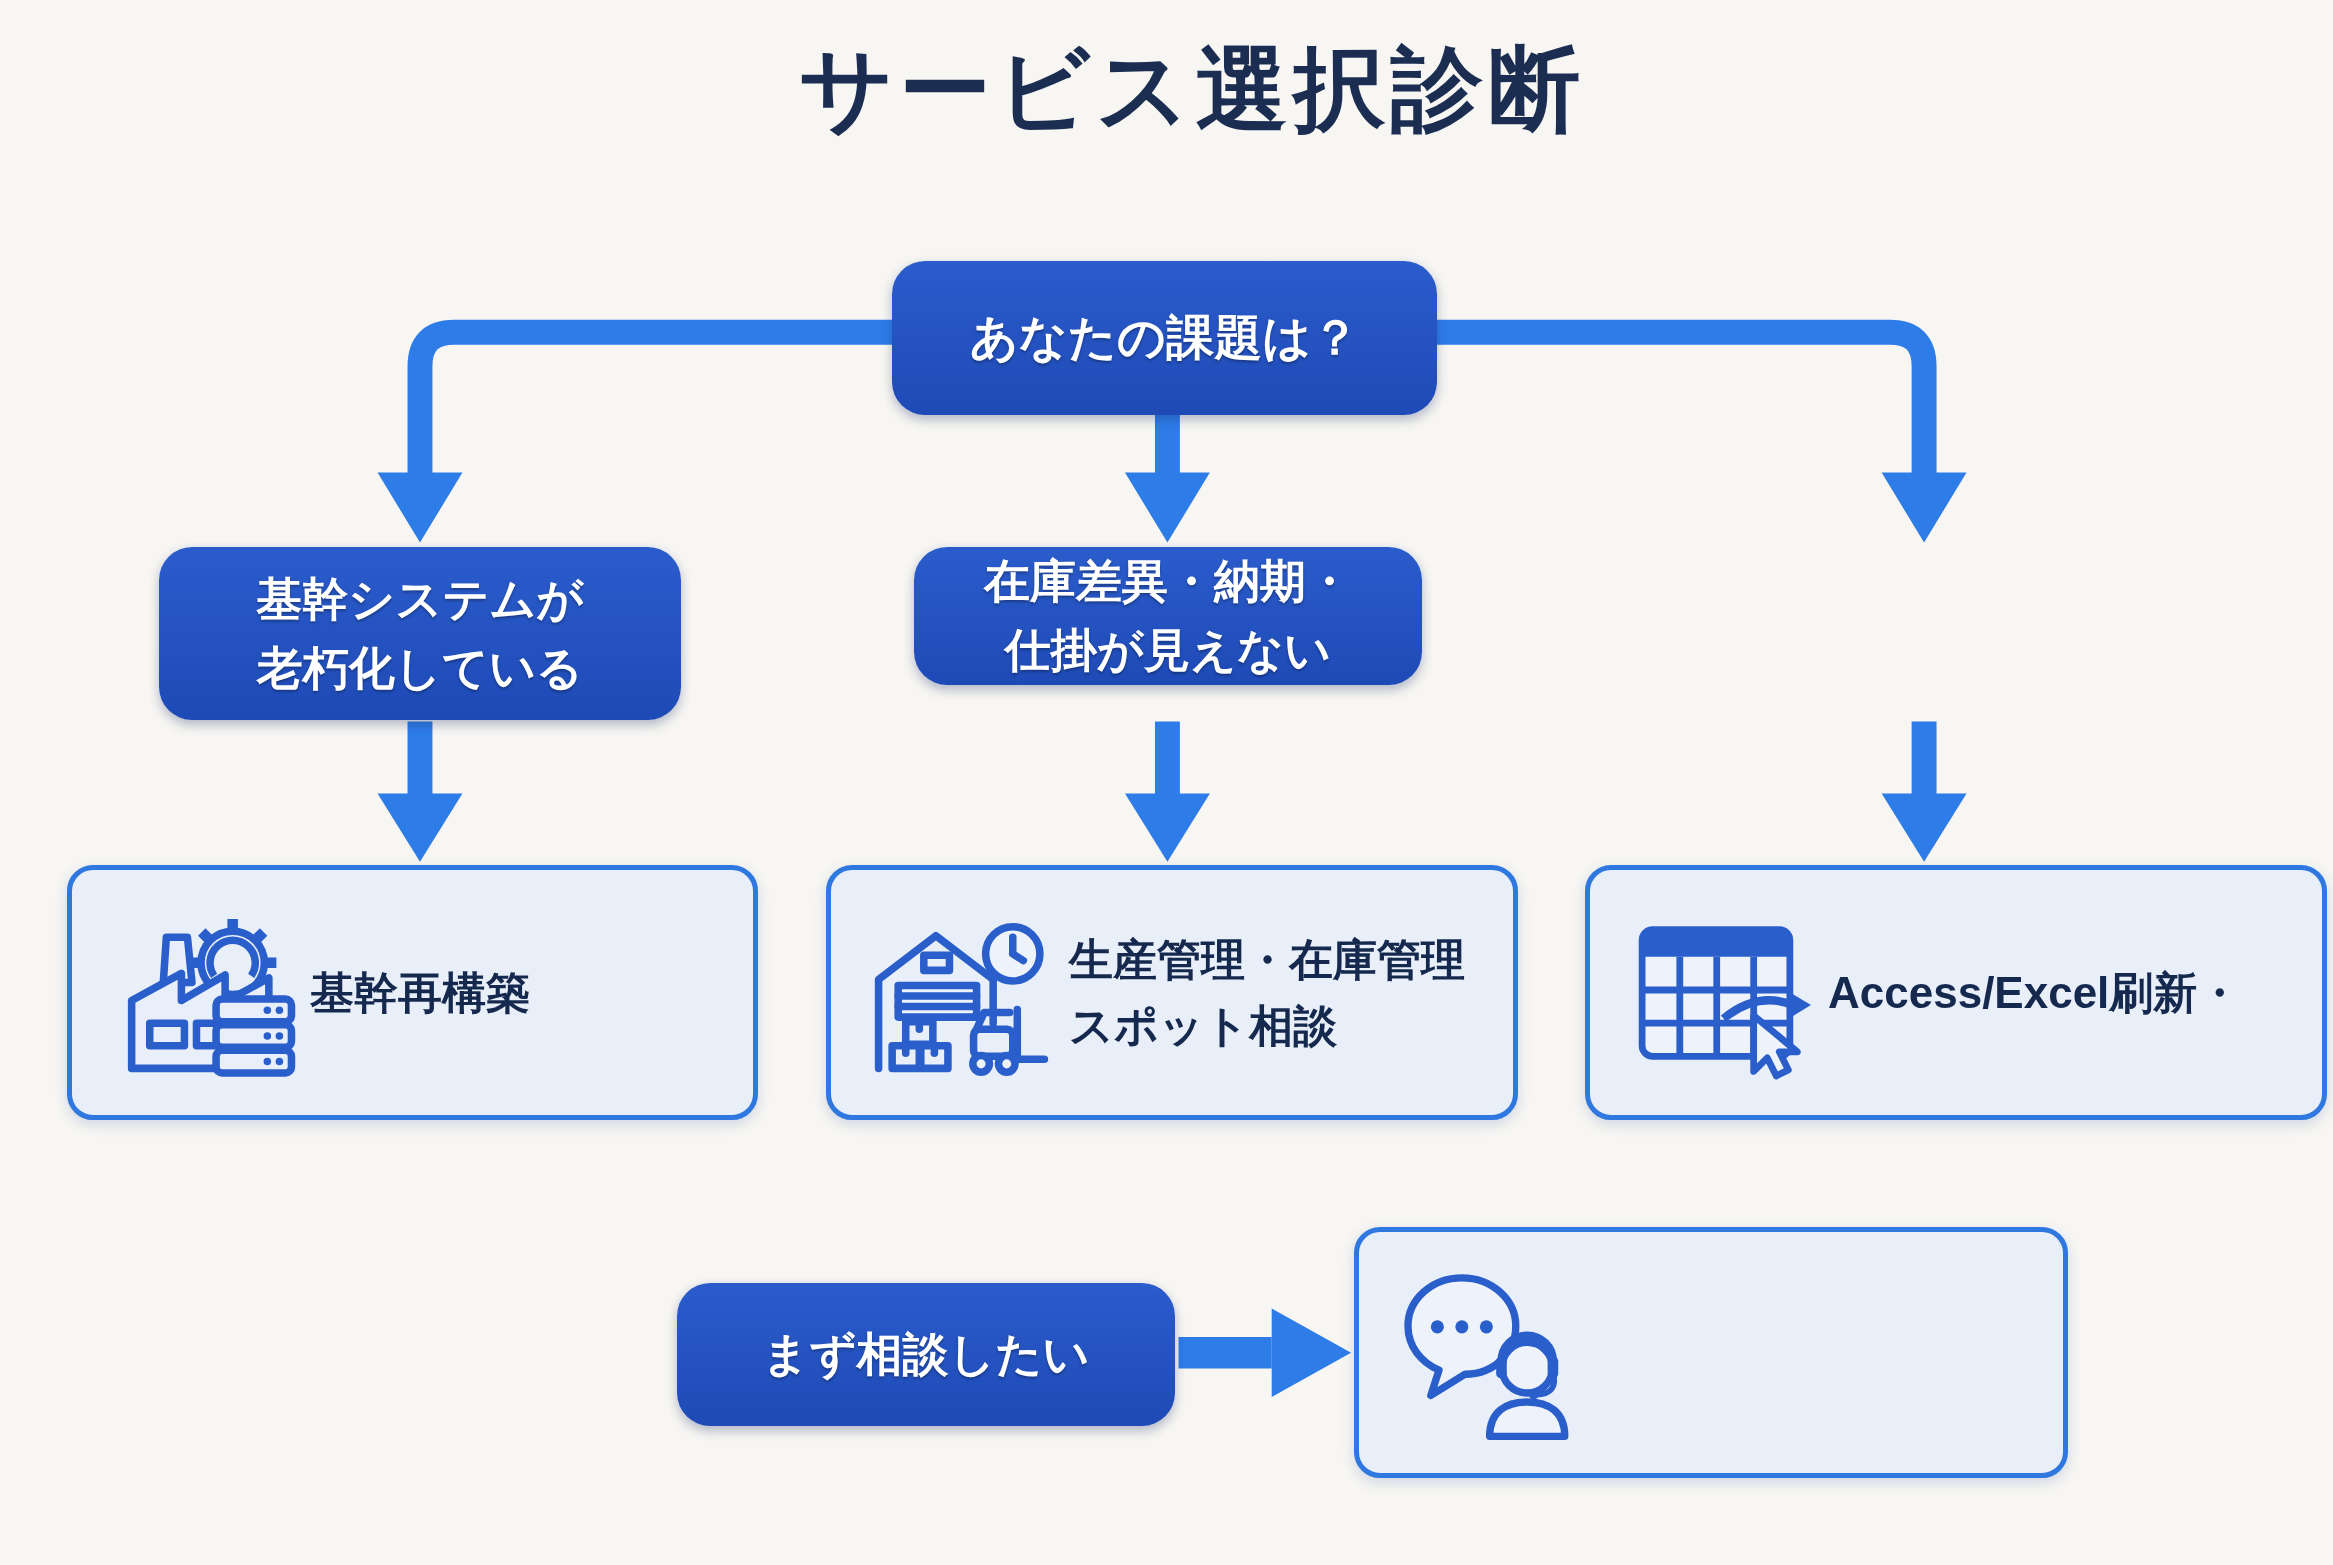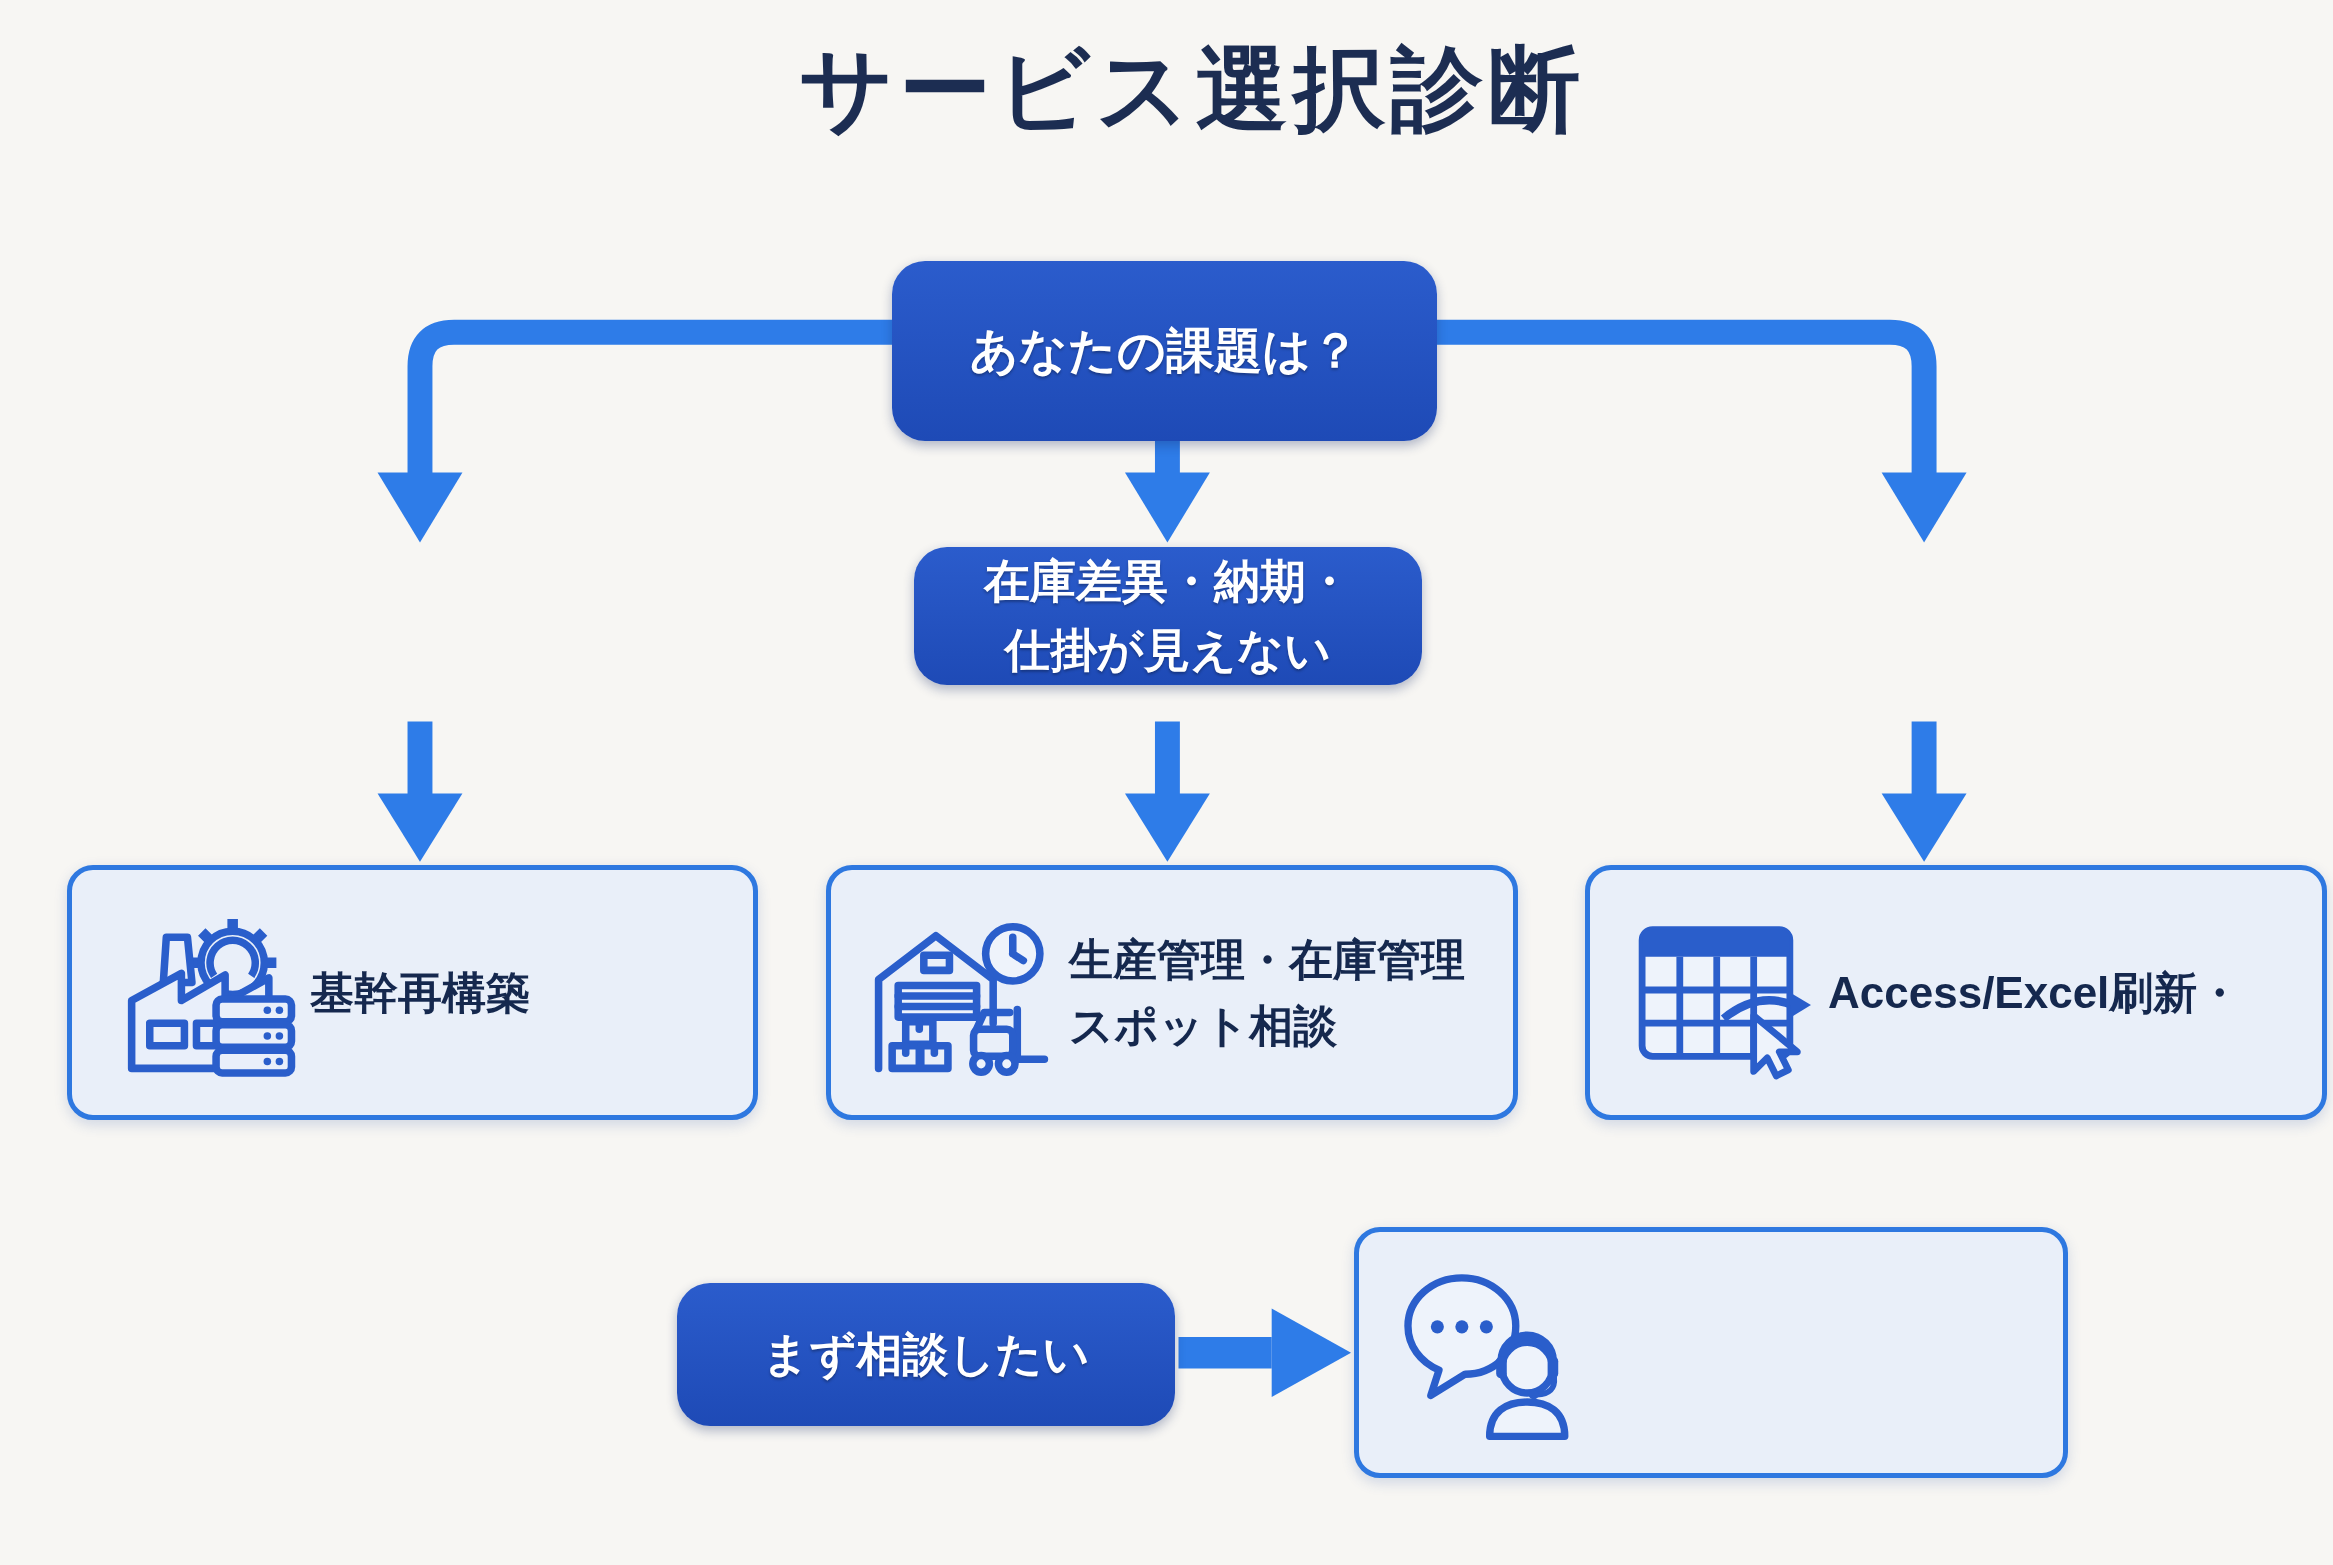--- a/index.html
+++ b/index.html
@@ -57,24 +57,28 @@
       <polygon points="409,512 501,512 455,588"></polygon>
       <polygon points="1219,512 1311,512 1265,588"></polygon>
       <polygon points="2039,512 2131,512 2085,588"></polygon>
       <polygon points="409,860 501,860 455,934"></polygon>
       <polygon points="1219,860 1311,860 1265,934"></polygon>
       <polygon points="2039,860 2131,860 2085,934"></polygon>
       <polygon points="1378,1418 1378,1514 1464,1466"></polygon>
     </g>
   </svg>
 
-  <div class="bluenode" style="left:892px;top:261px;width:545px;height:180px">
+  <div class="bluenode" style="left:892px;top:261px;width:545px;height:154px">
     <span class="line" style="font-size:48px">あなたの課題は？</span>
   </div>
 
+  <div class="bluenode" style="left:159px;top:547px;width:522px;height:173px">
+    <span class="line">基幹システムが</span>
+    <span class="line">老朽化している</span>
+  </div>
 
   <div class="bluenode" style="left:914px;top:547px;width:508px;height:138px">
     <span class="line">在庫差異・納期・</span>
     <span class="line">仕掛が見えない</span>
   </div>
 
 
   <div class="card" style="left:67px;top:865px;width:691px;height:255px">
     <div class="card-icon">
       <svg viewBox="0 0 260 220">

